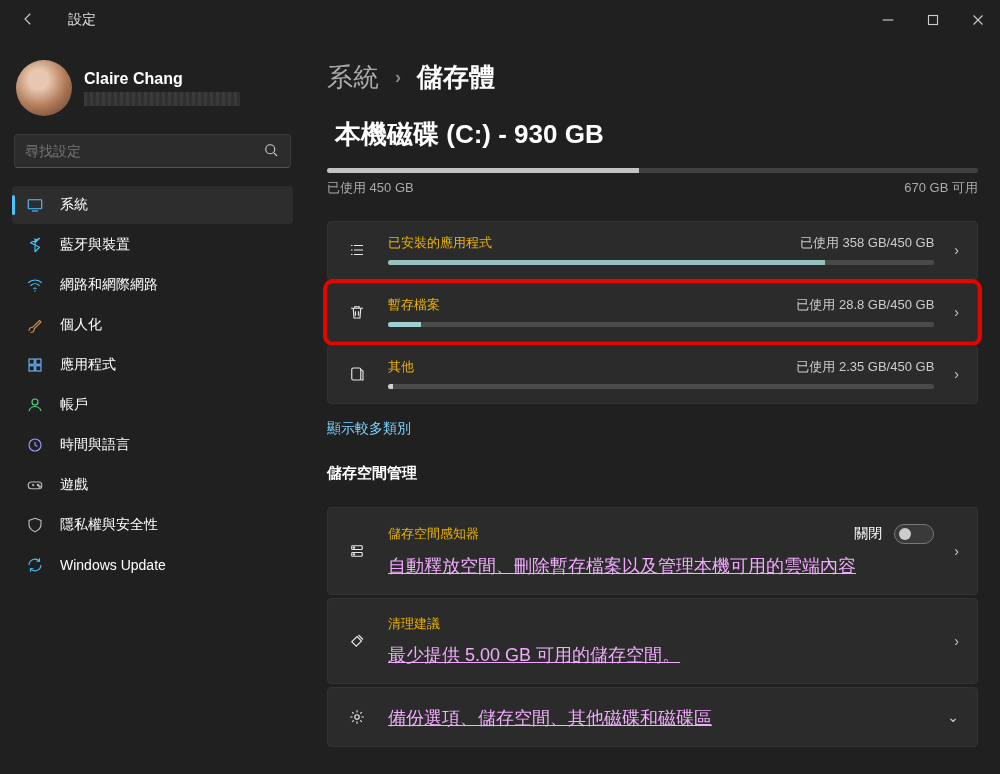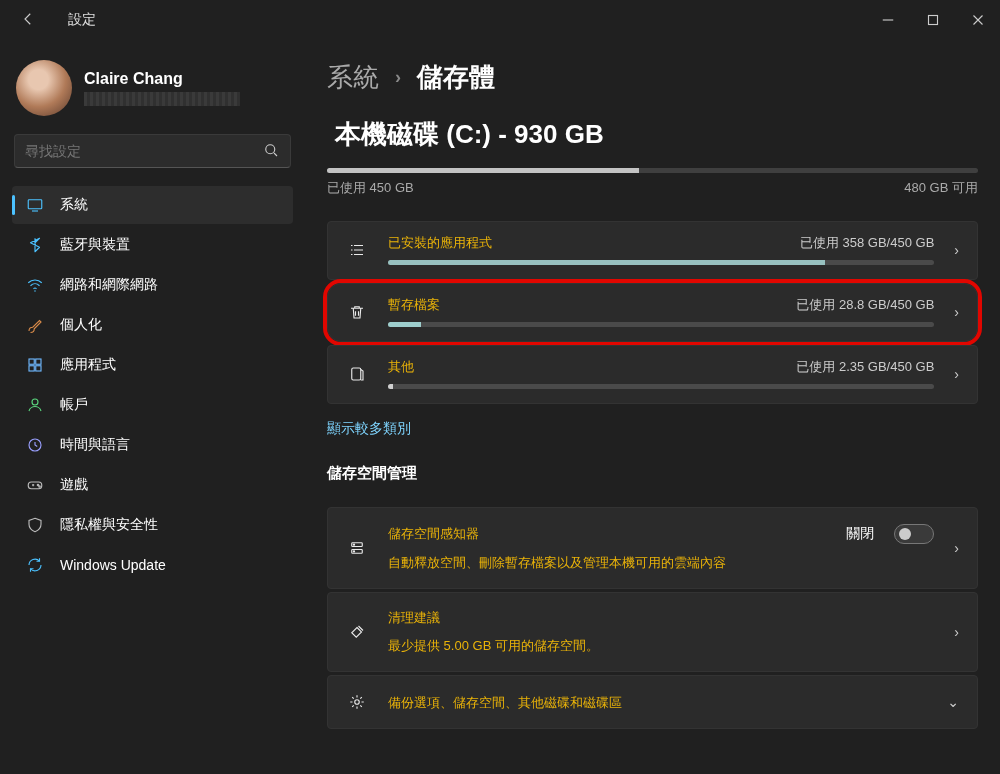--- a/index.html
+++ b/index.html
@@ -69,31 +69,31 @@
   .cards { margin-top: 24px; display:flex; flex-direction:column; gap: 3px; }
   .card {
     background:#2b2b2b; border:1px solid #333; border-radius:4px;
     padding: 12px 16px 14px 16px; display:flex; align-items:center; gap:18px;
     position:relative;
   }
   .card .cicon { width:26px; color:#eaeaea; display:flex; justify-content:center;}
   .card-body { flex:1; display:flex; flex-direction:column; gap:8px; }
   .card-top { display:flex; align-items:center; }
   .card-title { font-size:13px; color:#eab308; flex:0 0 auto; }
-  .card-sub { font-size:13px; color:#eab308; margin-top:2px; }
+  .card-sub { font-size:18px; color:#f0abfc; margin-top:2px;text-decoration:underline; }
   .card-used { margin-left:auto; font-size:13px; color:#ccc; }
   .card-bar { height:5px; background:#4a4a4a; border-radius:3px; overflow:hidden; }
   .card-bar .cfill { height:100%; }
   .card .chevr { color:#ccc; padding:0 2px; }
-  .card.red-outline { outline: 4px solid #e10600; border-radius:14px; }
+  .card.red-outline { outline: 4px solid #e10600; border-radius:6px; }
   .link-more { color:#7fd5ff; font-size:14px; margin-top:16px; display:inline-block; }
   .section-title { font-size:15px; font-weight:600; margin-top:26px; margin-bottom:14px; }
   .mgmt .card { padding:16px 16px; }
   .mgmt .card-top { gap:10px; }
-  .toggle-wrap { margin-left:auto; display:flex; align-items:center; gap:20px; }
+  .toggle-wrap { margin-left:auto; display:flex; align-items:center; gap:12px; }
   .toggle {
     width:40px; height:20px; border-radius:20px; background:#3a3a3a;
     border:1px solid #777; position:relative;
   }
   .toggle .knob {
     width:12px; height:12px; border-radius:50%; background:#ccc;
     position:absolute; top:3px; left:4px;
   }
 
   
@@ -247,21 +247,21 @@
       <span class="chev">›</span>
       <span>儲存體</span>
     </div>
 
     <div class="disk-title">本機磁碟 (C:) - 930 GB</div>
     <div class="bigbar">
       <div class="fill" style="width:48%"></div>
     </div>
     <div class="bigbar-labels">
       <span>已使用 450 GB</span>
-      <span>480 GB 可用</span>
+      <span>670 GB 可用</span>
     </div>
 
     <div class="cards">
       <div class="card">
         <div class="cicon">
           <svg class="icon" viewBox="0 0 24 24">
               <path d="M4 6h2M8 6h12M4 12h2M8 12h12M4 18h2M8 18h12"></path>
             </svg>
         </div>
         <div class="card-body">

